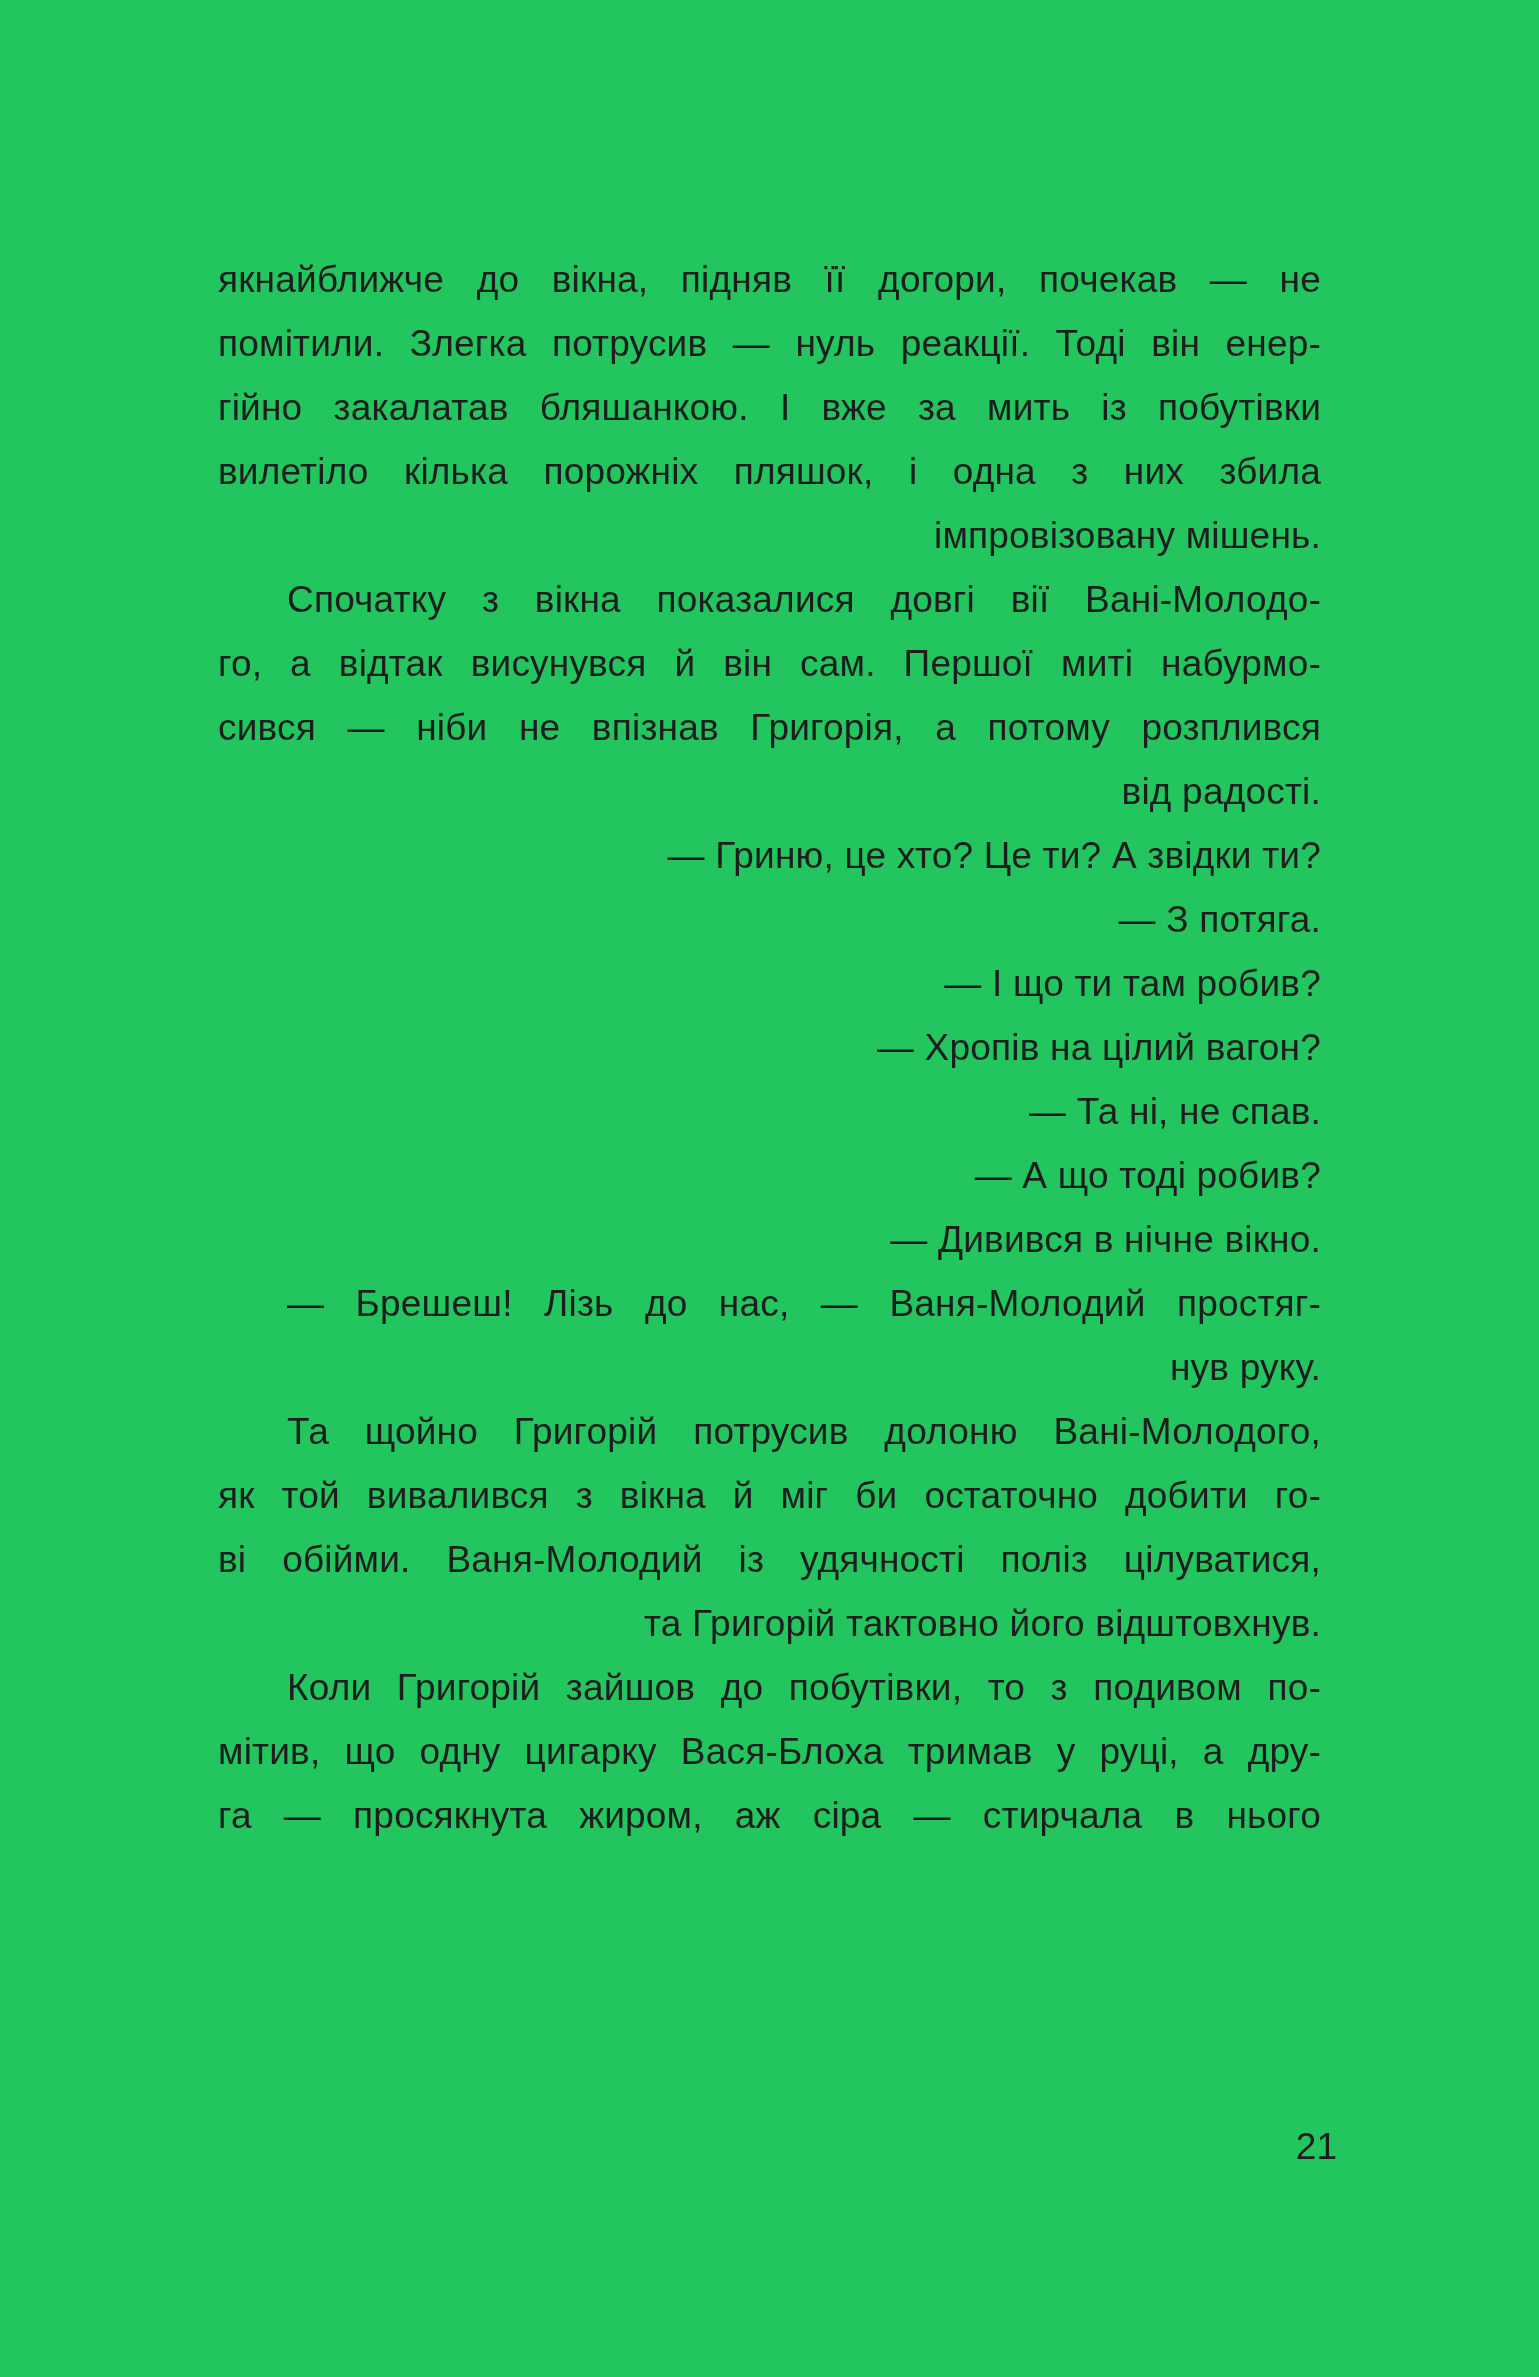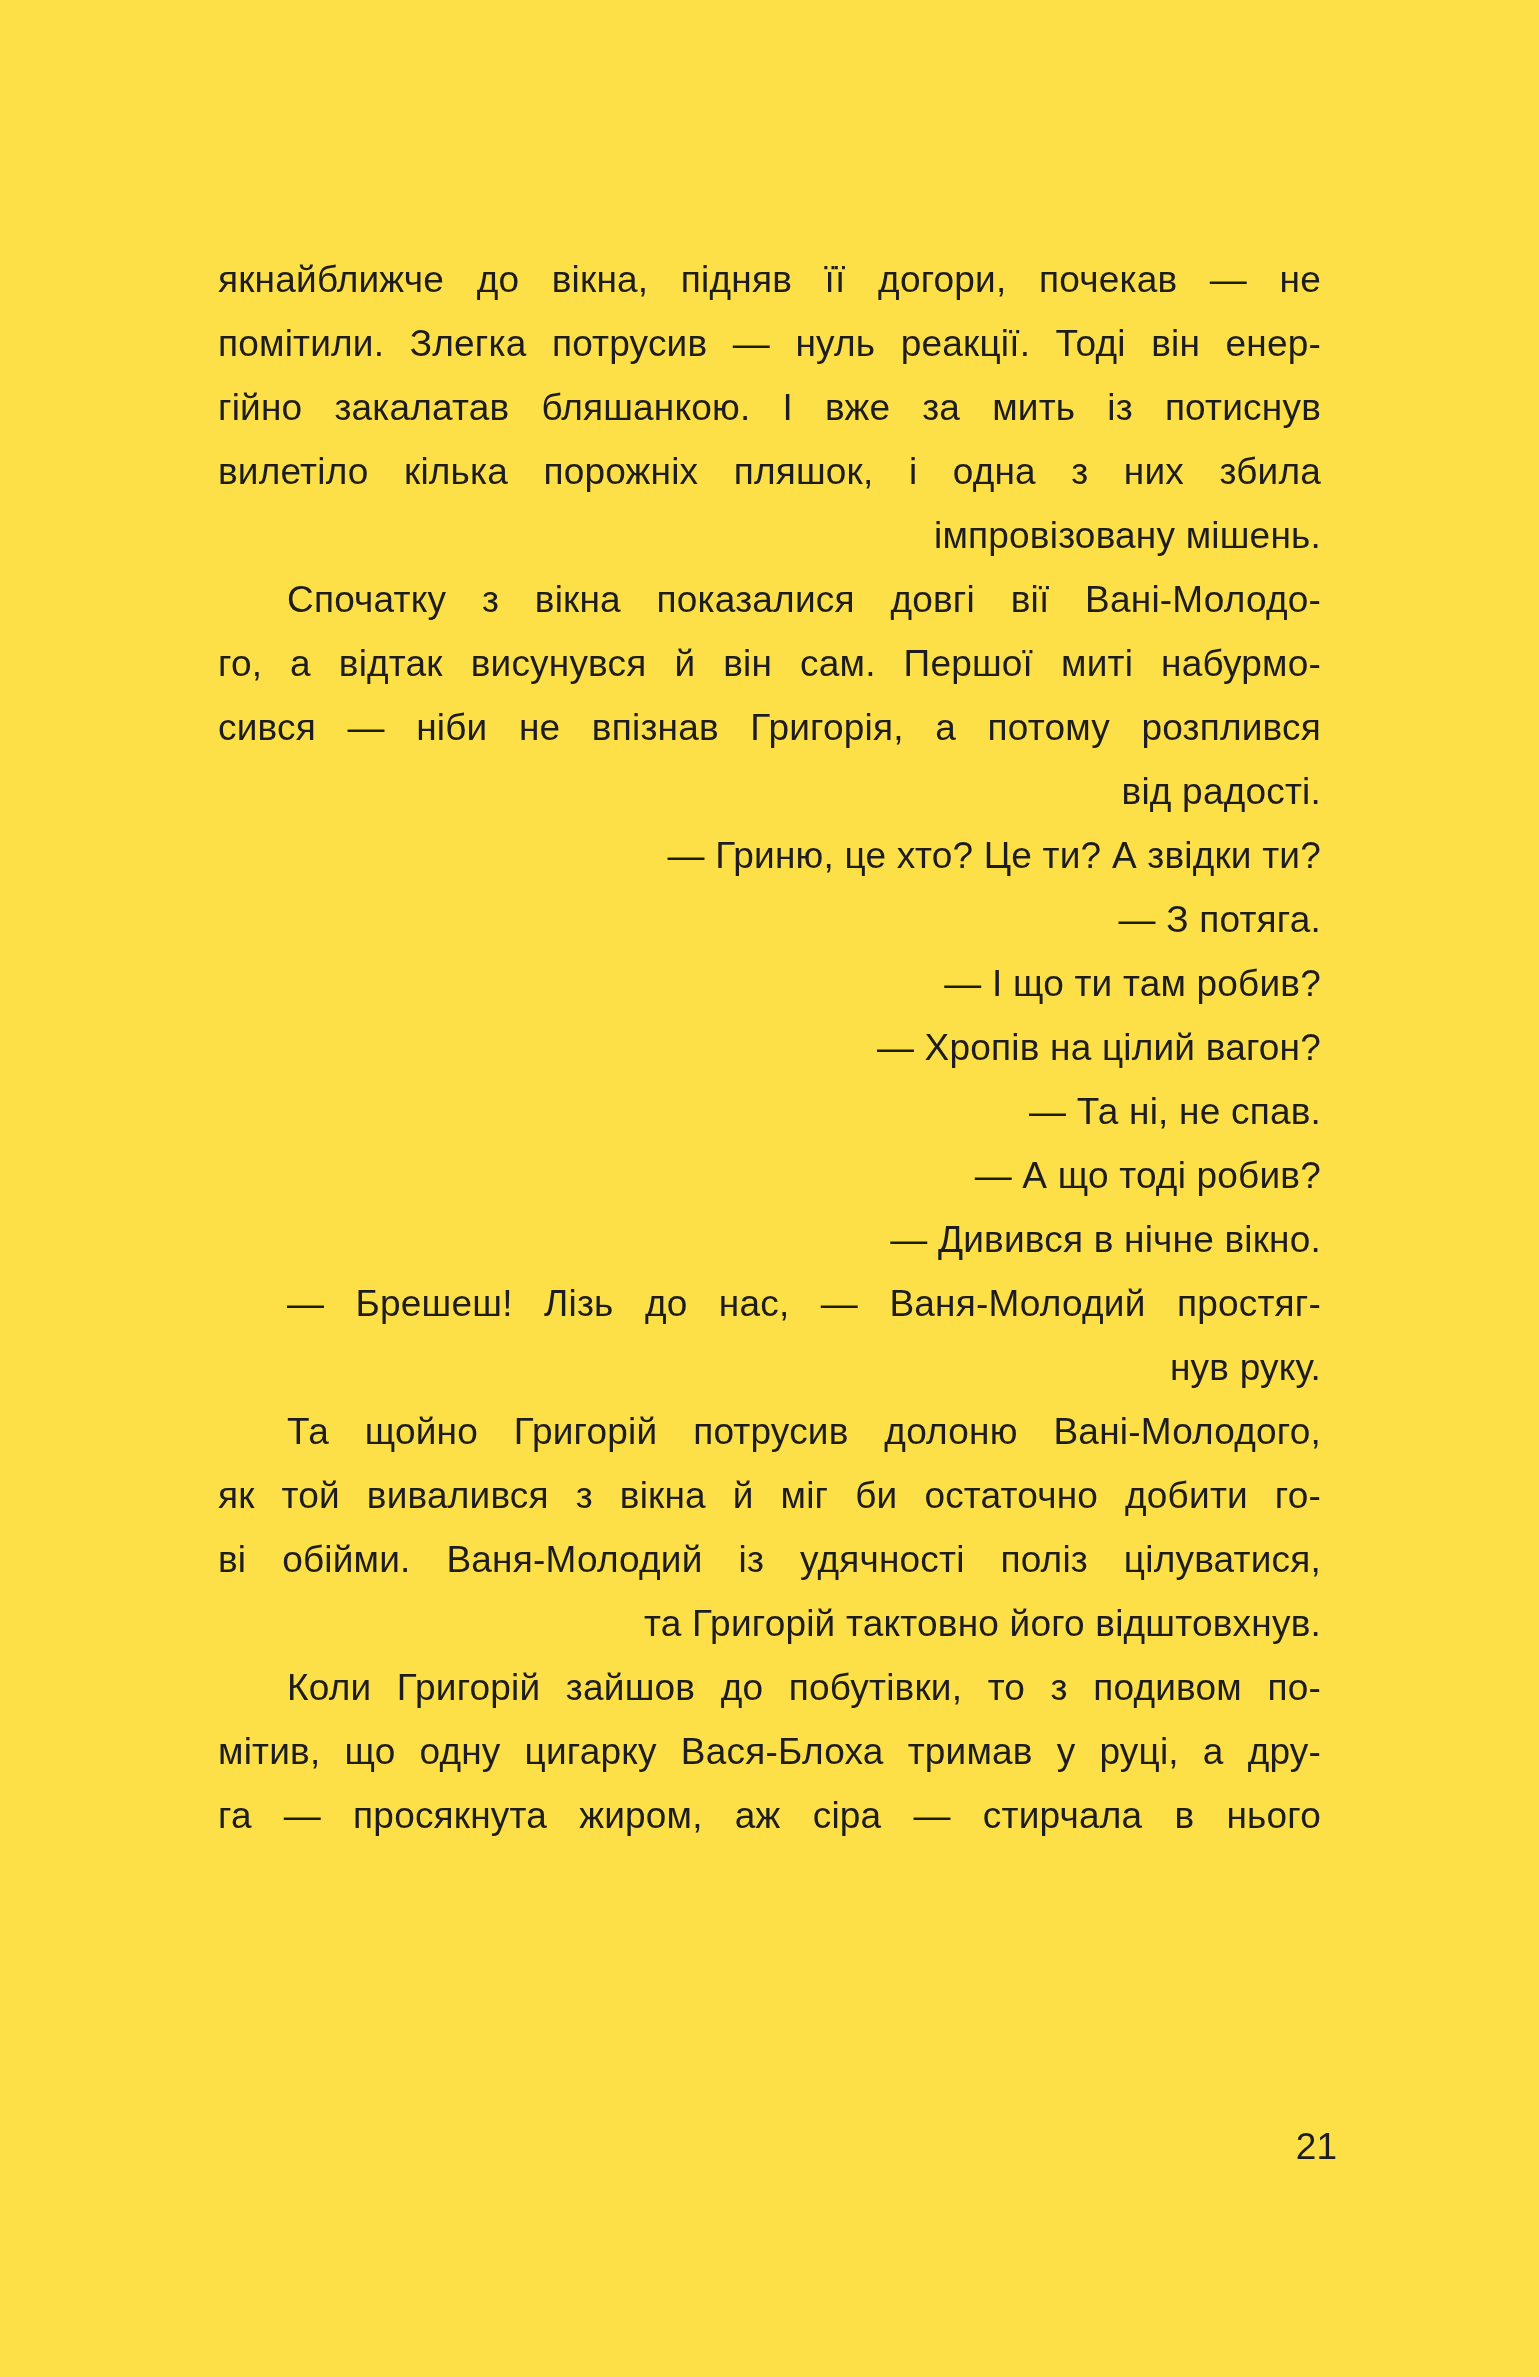--- a/index.html
+++ b/index.html
@@ -9,21 +9,21 @@
   body {
     width: 1539px;
     height: 2377px;
     background: #ffffff;
     font-family: "Liberation Sans", "DejaVu Sans", sans-serif;
   }
   .page {
     position: relative;
     width: 1539px;
     height: 2377px;
-    background: #fde047;
+    background: #22c55e;
     overflow: hidden;
   }
   .text-block {
     position: absolute;
     left: 218px;
     top: 248px;
     width: 1103px;
     color: #1d1d1f;
     font-size: 37px;
     line-height: 64px;
@@ -52,21 +52,21 @@
     line-height: 48px;
   }
 </style>
 </head>
 <body style="background: rgb(255, 255, 255);">
 
 <div class="page">
   <div class="text-block" style="color: rgb(29, 29, 31);">
       <div class="line just">якнайближче до вікна, підняв її догори, почекав — не</div>
       <div class="line just">помітили. Злегка потрусив — нуль реакції. Тоді він енер-</div>
-      <div class="line just">гійно закалатав бляшанкою. І вже за мить із потиснув</div>
+      <div class="line just">гійно закалатав бляшанкою. І вже за мить із побутівки</div>
       <div class="line just">вилетіло кілька порожніх пляшок, і одна з них збила</div>
       <div class="line">імпровізовану мішень.</div>
       <div class="line just indent">Спочатку з вікна показалися довгі вії Вані-Молодо-</div>
       <div class="line just">го, а відтак висунувся й він сам. Першої миті набурмо-</div>
       <div class="line just">сився — ніби не впізнав Григорія, а потому розплився</div>
       <div class="line">від радості.</div>
       <div class="line indent">— Гриню, це хто? Це ти? А звідки ти?</div>
       <div class="line indent">— З потяга.</div>
       <div class="line indent">— І що ти там робив?</div>
       <div class="line indent">— Хропів на цілий вагон?</div>

